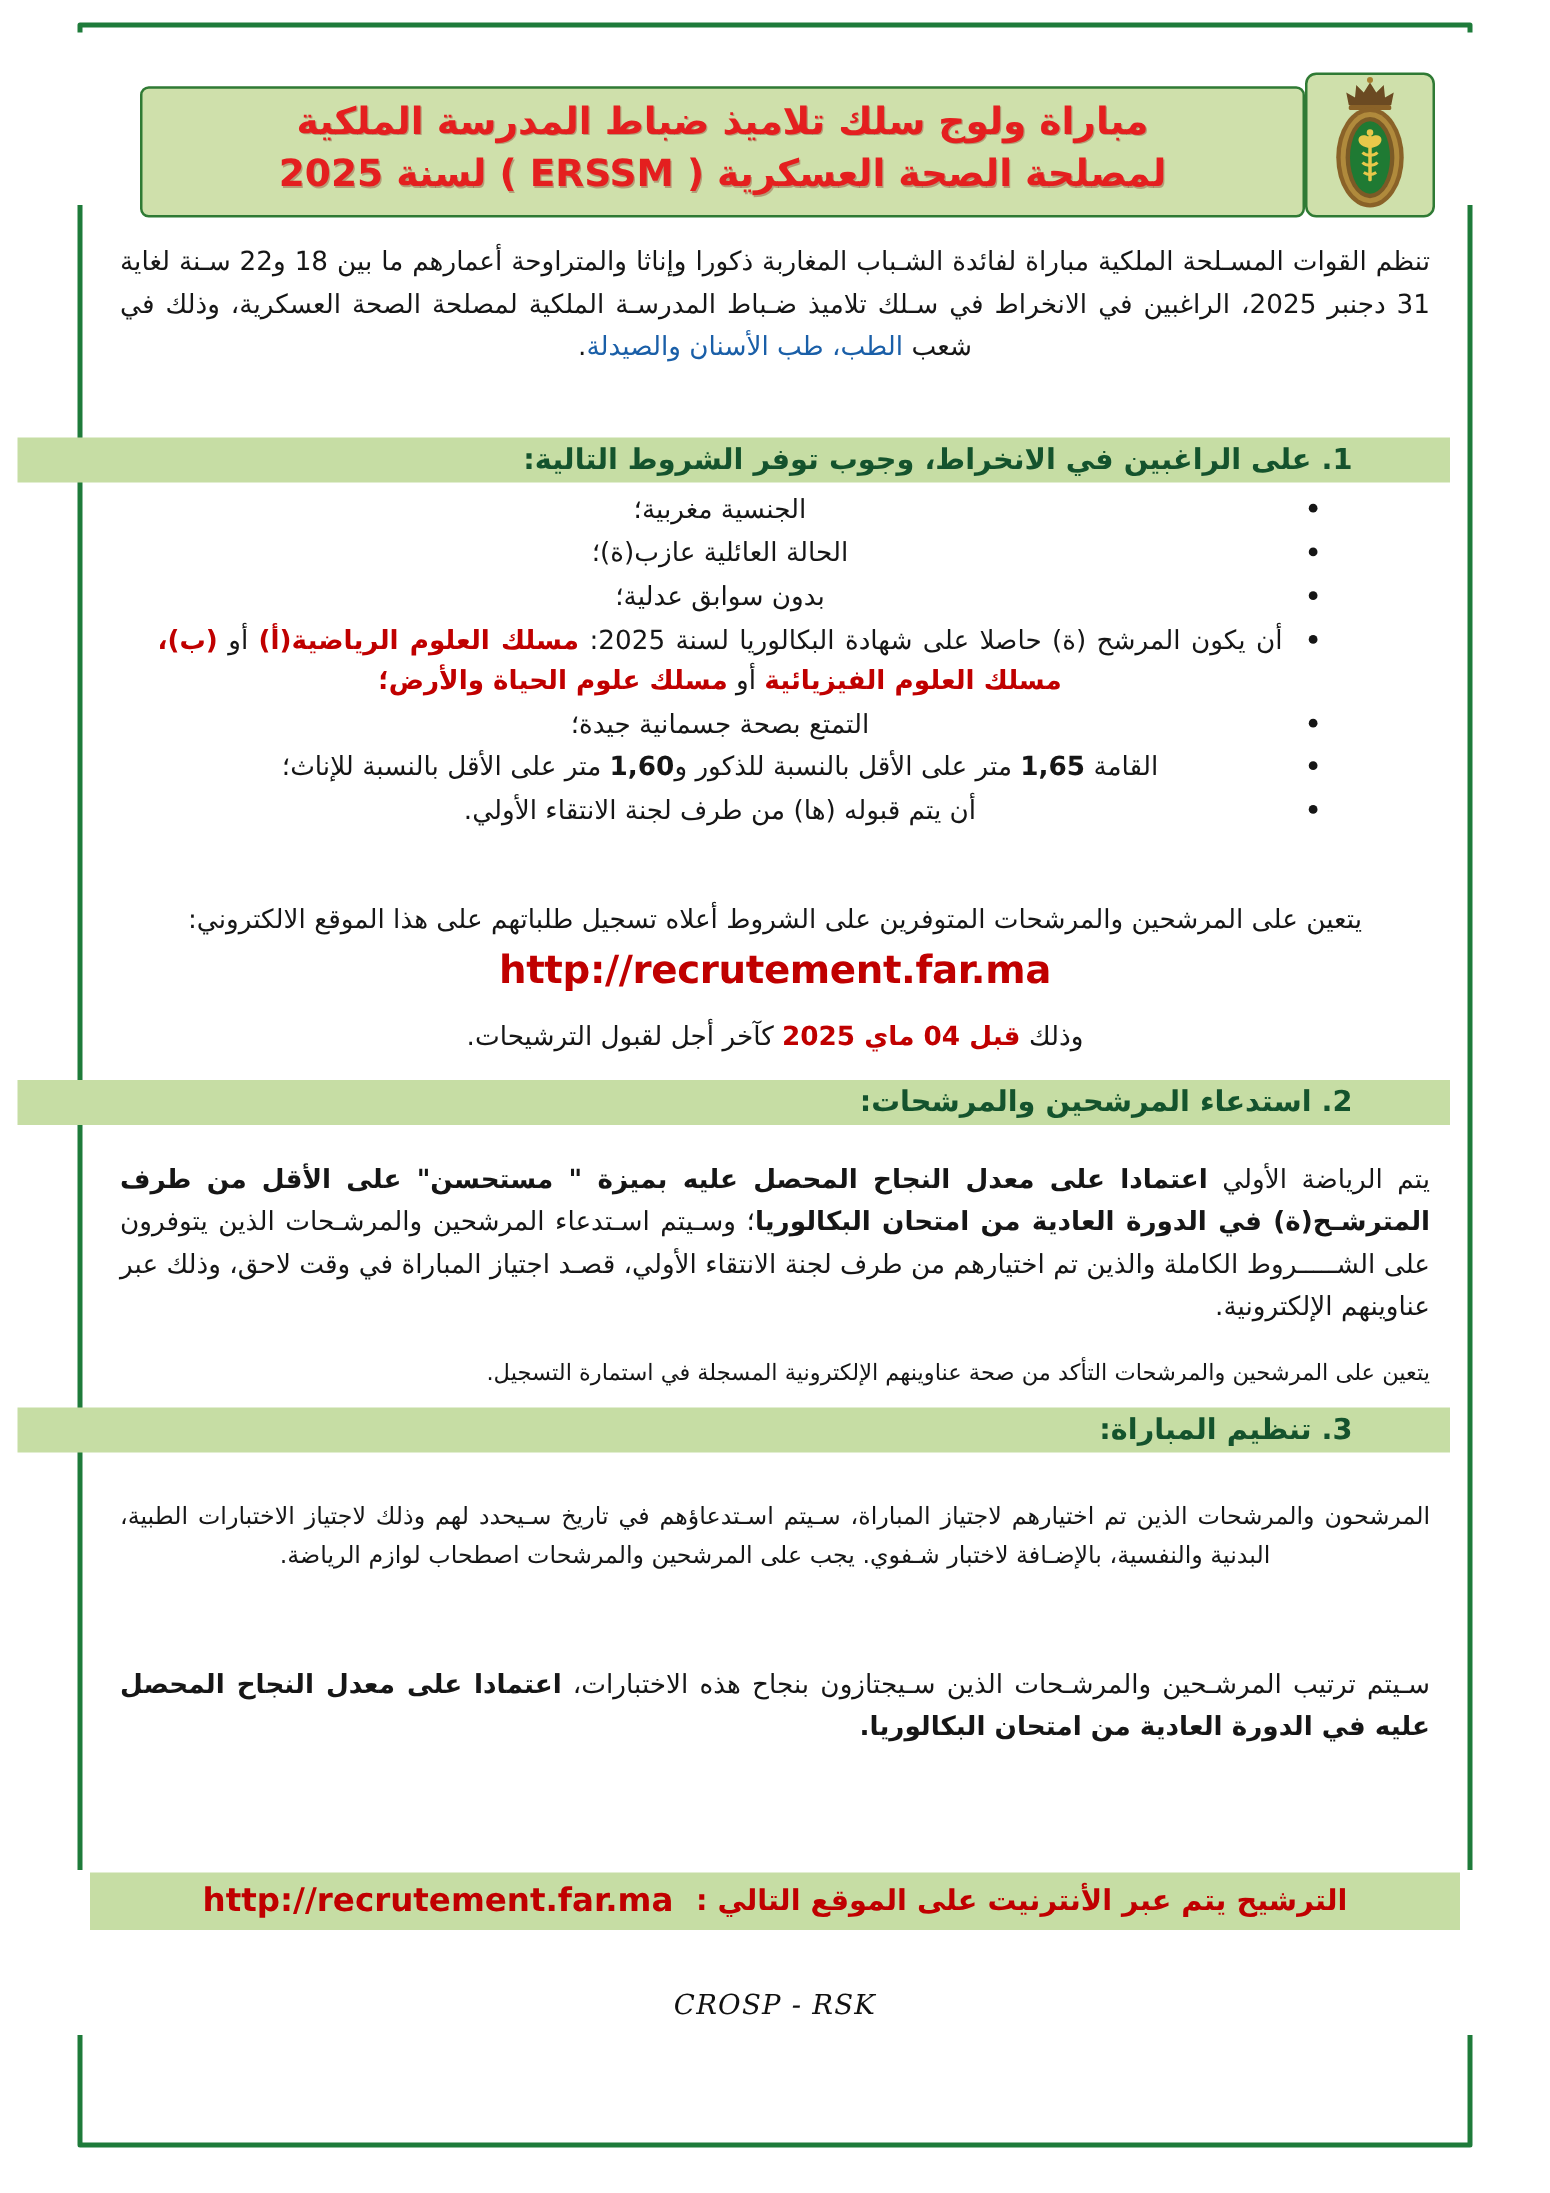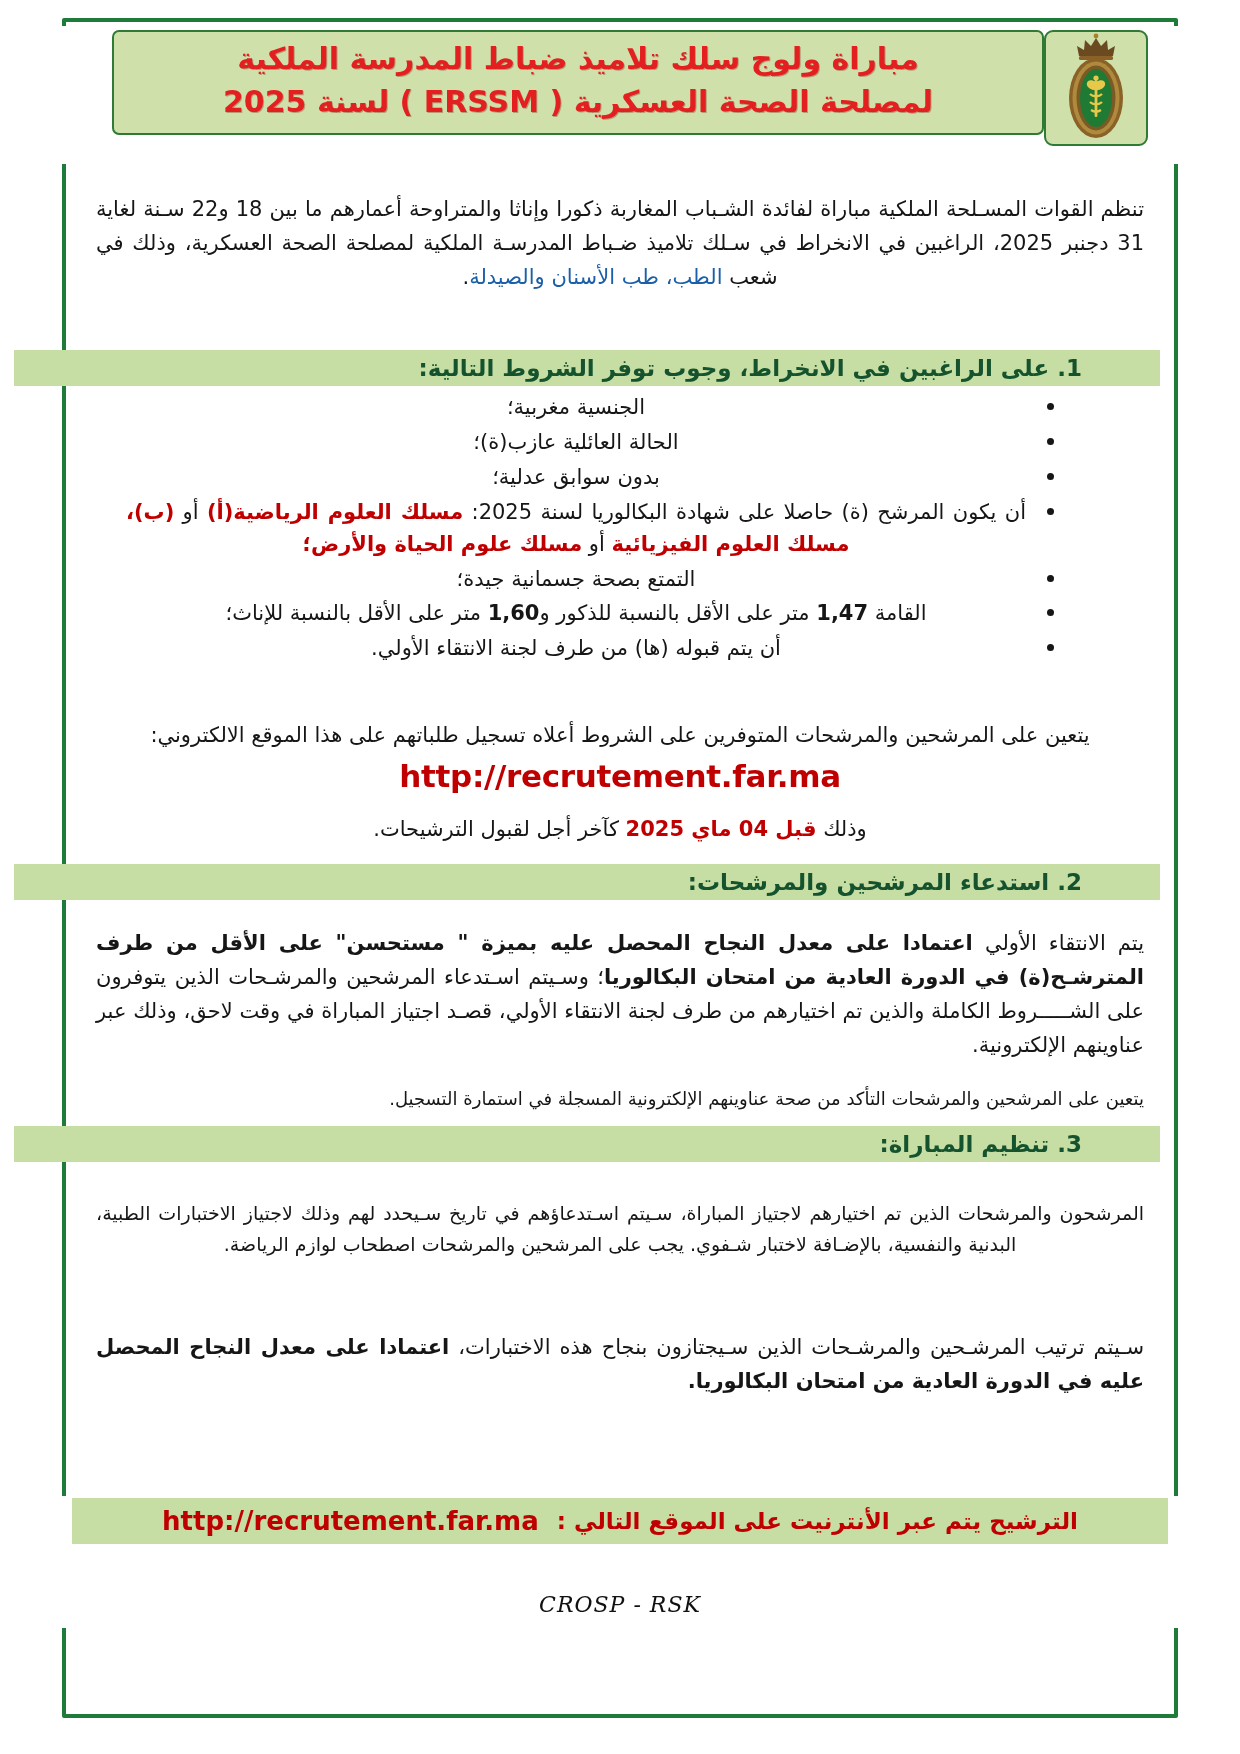--- a/index.html
+++ b/index.html
@@ -49,26 +49,26 @@
     position: absolute;
     left: 0; top: 0;
     width: 1240px;
     height: 1754px;
   }
 
   
   .header-row {
     position: absolute;
     left: 92px;
-    top: 30px;
+    top: 18px;
     width: 1056px;
     height: 156px;
     display: flex;
     flex-direction: row-reverse;
-    align-items: flex-start;
+    align-items: flex-end;
     gap: 0;
   }
   .title-box {
     flex: 1 1 auto;
     background: #cfe0ab;
     border: 2px solid #2f7a34;
     border-radius: 7px;
     display: flex;
     flex-direction: column;
     align-items: center;
@@ -292,21 +292,21 @@
     <li class="wide">
       <span class="dot"></span>
       <span>أن يكون المرشح (ة) حاصلا على شهادة البكالوريا لسنة 2025: </span><span class="red">مسلك العلوم الرياضية(أ)</span><span> أو </span><span class="red">(ب)، مسلك العلوم الفيزيائية</span><span> أو </span><span class="red">مسلك علوم الحياة والأرض؛</span>
     </li>
     <li>
       <span class="dot"></span>
       <span>التمتع بصحة جسمانية جيدة؛</span>
     </li>
     <li>
       <span class="dot"></span>
-      <span>القامة </span><span class="bold">1,47</span><span> متر على الأقل بالنسبة للذكور و</span><span class="bold">1,60</span><span> متر على الأقل بالنسبة للإناث؛</span>
+      <span>القامة </span><span class="bold">1,65</span><span> متر على الأقل بالنسبة للذكور و</span><span class="bold">1,60</span><span> متر على الأقل بالنسبة للإناث؛</span>
     </li>
     <li>
       <span class="dot"></span>
       <span>أن يتم قبوله (ها) من طرف لجنة الانتقاء الأولي.</span>
     </li>
   </ul>
 
   <div class="para" style="left:96px; top:718px; width:1048px; text-align-last:center;">يتعين على المرشحين والمرشحات المتوفرين على الشروط أعلاه تسجيل طلباتهم على هذا الموقع الالكتروني:</div>
 
   <div class="url-big" style="top:758px;">http://recrutement.far.ma</div>
@@ -314,21 +314,21 @@
   <div class="para" style="left:96px; top:812px; width:1048px; text-align:center; text-align-last:center;">
     <span>وذلك </span><span class="red">قبل 04 ماي 2025</span><span> كآخر أجل لقبول الترشيحات.</span>
   </div>
 
   <div class="banner" style="top:864px;">
     <span class="idx">2.</span>
     <span>استدعاء المرشحين والمرشحات:</span>
   </div>
 
   <div class="para jleft" style="left:96px; top:926px; width:1048px; text-align-last:right;">
-    <span>يتم الانتقاء الأولي </span><span class="bold">اعتمادا على معدل النجاح المحصل عليه بميزة " مستحسن" على الأقل من طرف المترشـح(ة) في الدورة العادية من امتحان البكالوريا</span><span>؛ وسـيتم اسـتدعاء المرشحين والمرشـحات الذين يتوفرون على الشـــــروط الكاملة والذين تم اختيارهم من طرف لجنة الانتقاء الأولي، قصـد اجتياز المباراة في وقت لاحق، وذلك عبر عناوينهم الإلكترونية.</span>
+    <span>يتم الرياضة الأولي </span><span class="bold">اعتمادا على معدل النجاح المحصل عليه بميزة " مستحسن" على الأقل من طرف المترشـح(ة) في الدورة العادية من امتحان البكالوريا</span><span>؛ وسـيتم اسـتدعاء المرشحين والمرشـحات الذين يتوفرون على الشـــــروط الكاملة والذين تم اختيارهم من طرف لجنة الانتقاء الأولي، قصـد اجتياز المباراة في وقت لاحق، وذلك عبر عناوينهم الإلكترونية.</span>
   </div>
 
   <div class="para" style="left:96px; top:1084px; width:1048px; font-size:18px; text-align-last:right;">يتعين على المرشحين والمرشحات التأكد من صحة عناوينهم الإلكترونية المسجلة في استمارة التسجيل.</div>
 
   <div class="banner" style="top:1126px;">
     <span class="idx">3.</span>
     <span>تنظيم المباراة:</span>
   </div>
 
   <div class="para jleft" style="left:96px; top:1198px; width:1048px; font-size:19px; text-align-last:center;">المرشحون والمرشحات الذين تم اختيارهم لاجتياز المباراة، سـيتم اسـتدعاؤهم في تاريخ سـيحدد لهم وذلك لاجتياز الاختبارات الطبية، البدنية والنفسية، بالإضـافة لاختبار شـفوي. يجب على المرشحين والمرشحات اصطحاب لوازم الرياضة.</div>

